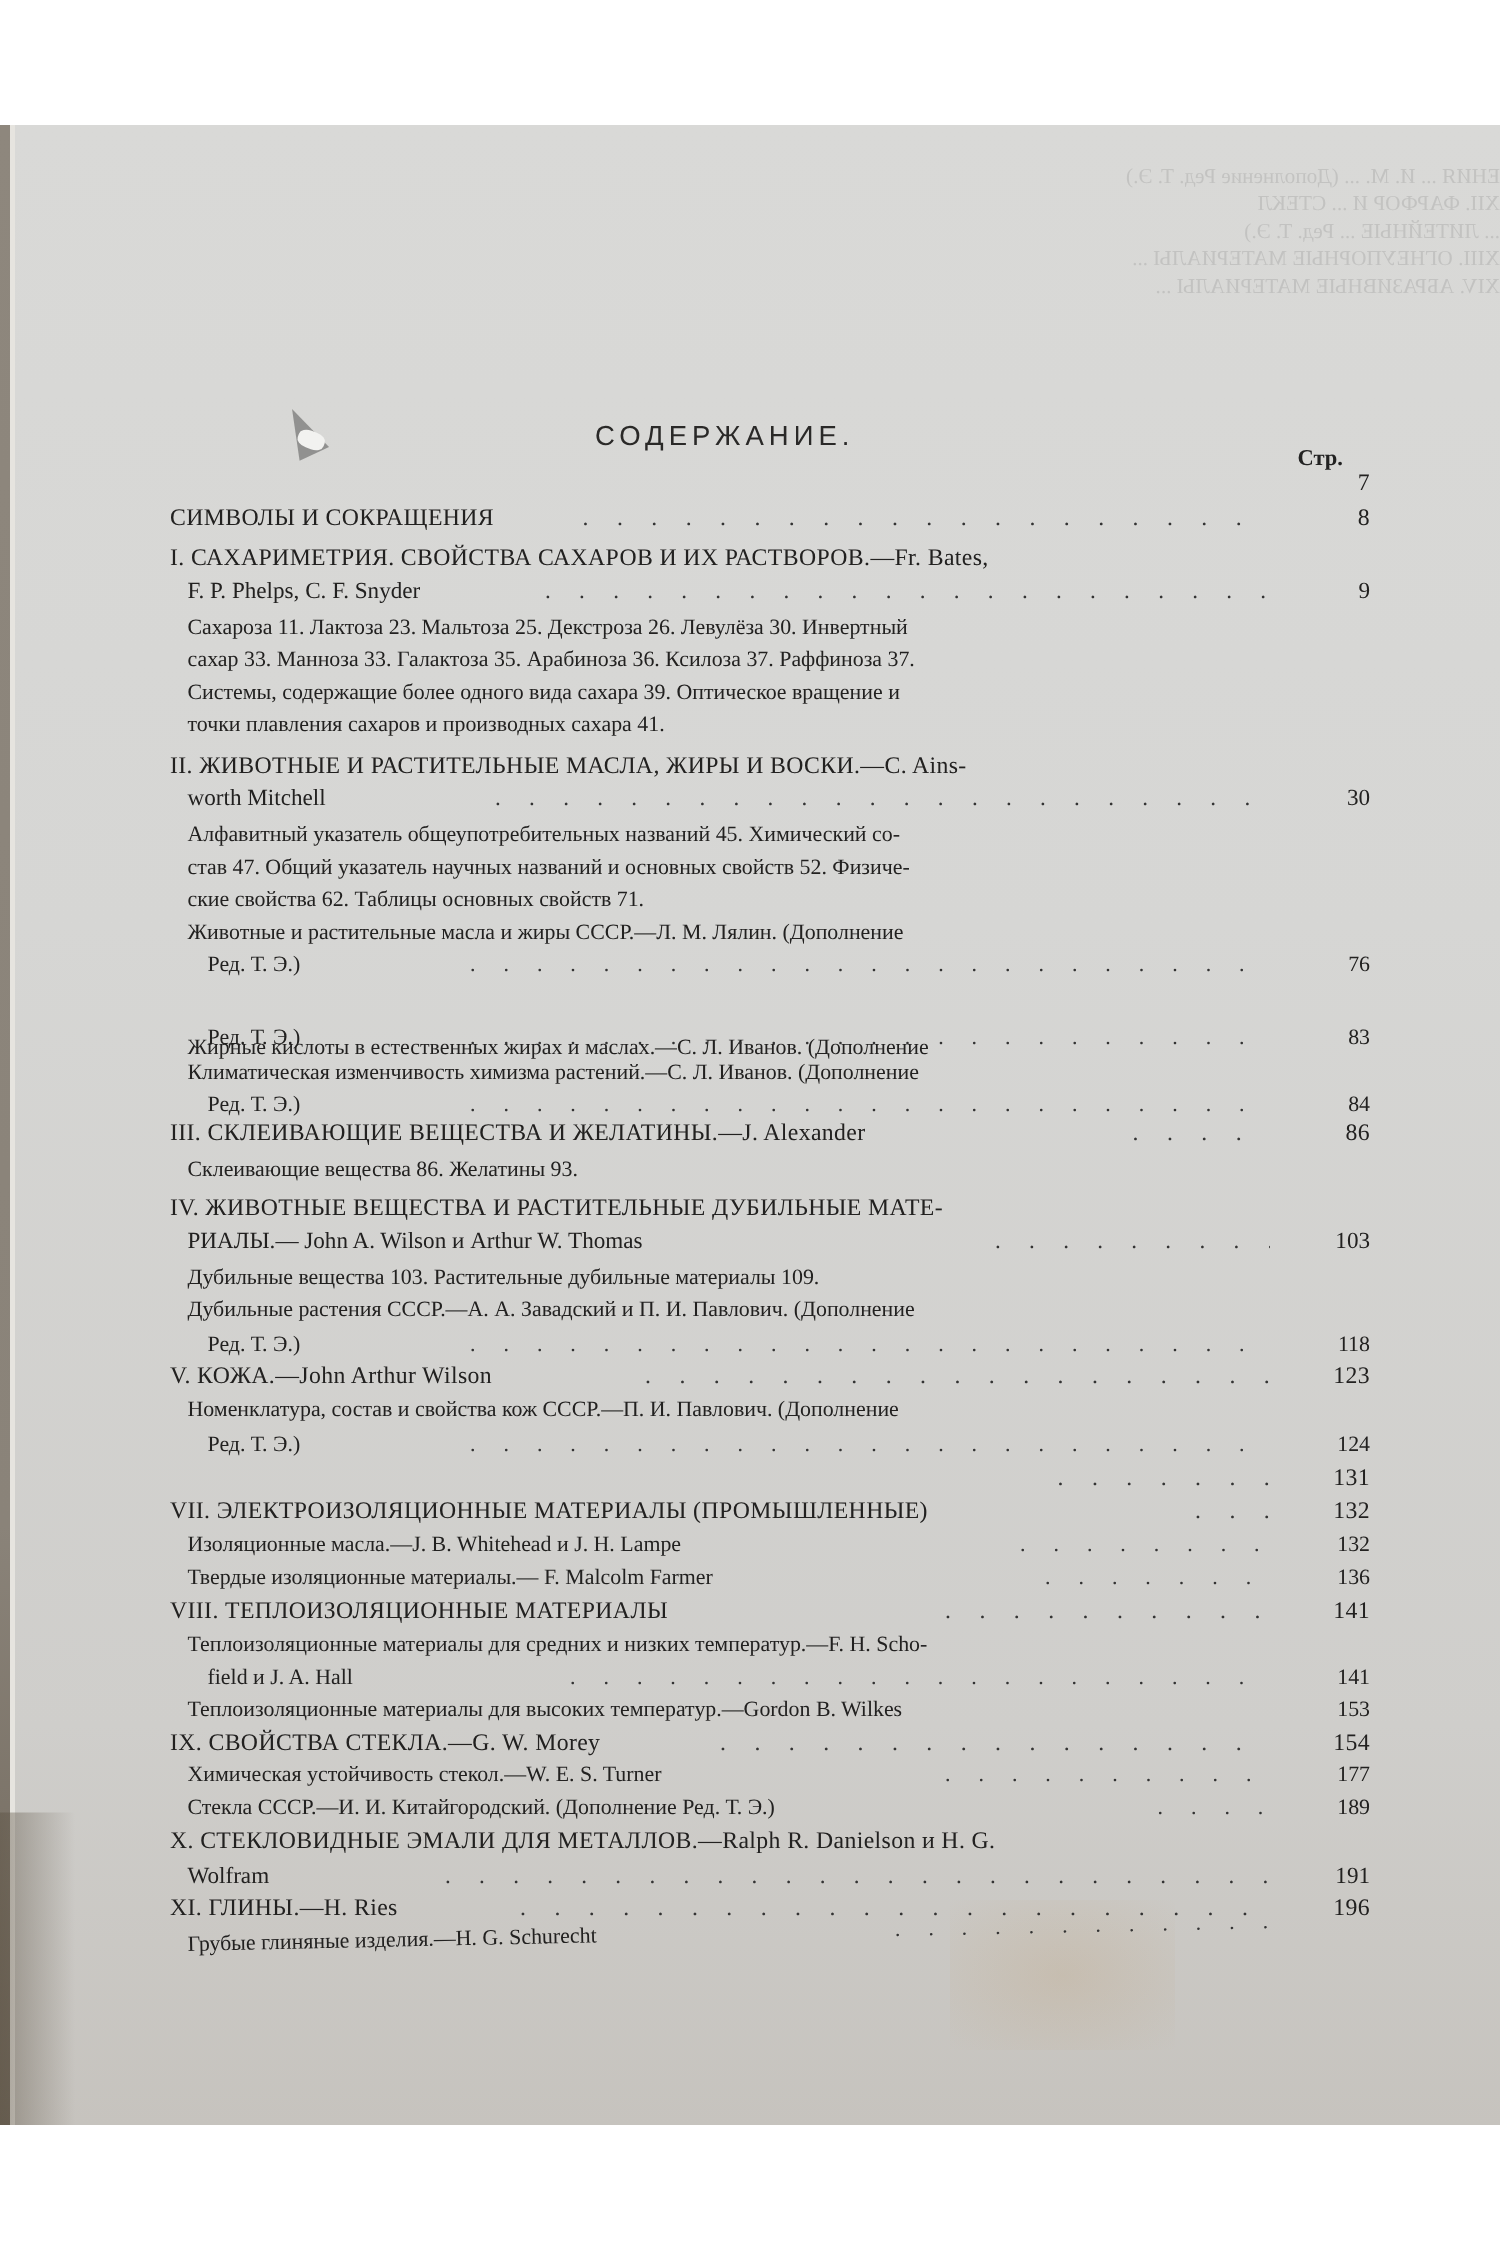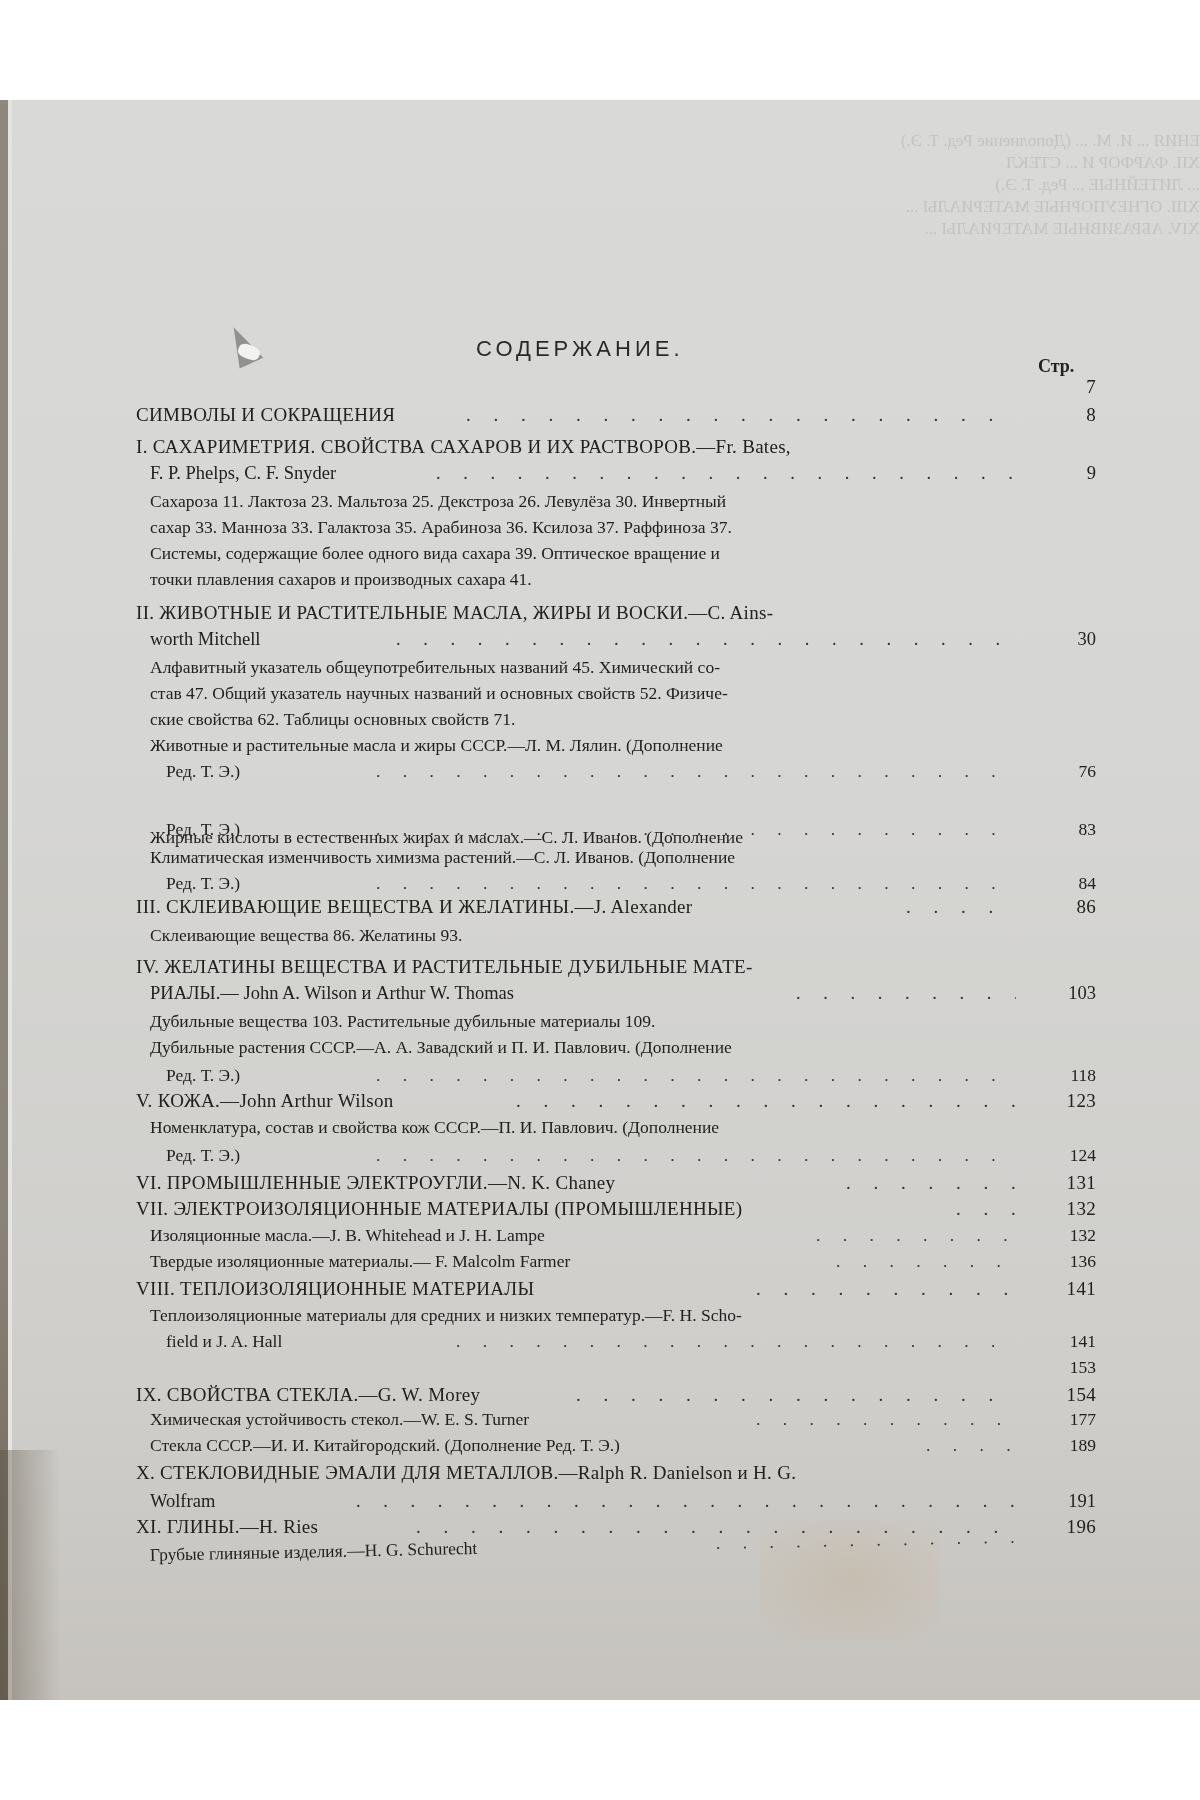--- a/index.html
+++ b/index.html
@@ -169,21 +169,21 @@
       <span class="txt">III. СКЛЕИВАЮЩИЕ ВЕЩЕСТВА И ЖЕЛАТИНЫ.—J. Alexander</span>
       <span class="lead" style="width:110px">. . . . . . .</span>
       <span class="pg">86</span>
     </div>
 
     <div class="line sub" style="top:822px">
         <span class="txt ind">Склеивающие вещества 86. Желатины 93.</span>
       </div>
 
     <div class="line sec" style="top:854px">
-      <span class="txt">IV. ЖЕЛАТИНЫ ВЕЩЕСТВА И РАСТИТЕЛЬНЫЕ ДУБИЛЬНЫЕ МАТЕ-</span>
+      <span class="txt">IV. ЖИВОТНЫЕ ВЕЩЕСТВА И РАСТИТЕЛЬНЫЕ ДУБИЛЬНЫЕ МАТЕ-</span>
     </div>
     <div class="line" style="top:880px">
       <span class="txt ind">РИАЛЫ.— John A. Wilson и Arthur W. Thomas</span>
       <span class="lead" style="width:220px">. . . . . . . . . . . . .</span>
       <span class="pg">103</span>
     </div>
 
     <div class="line sub" style="top:908px">
         <span class="txt ind">Дубильные вещества 103. Растительные дубильные материалы 109.</span>
       </div>
@@ -206,21 +206,20 @@
     <div class="line sub" style="top:1014px">
         <span class="txt ind">Номенклатура, состав и свойства кож СССР.—П. И. Павлович. (Дополнение</span>
       </div>
     <div class="line sub" style="top:1042px">
       <span class="txt ind2">Ред. Т. Э.)</span>
       <span class="lead" style="width:640px">. . . . . . . . . . . . . . . . . . . . . . . . . . . . . . . . . . . . .</span>
       <span class="pg">124</span>
     </div>
 
     <div class="line sec" style="top:1070px">
-      <span class="txt">VI. ПРОМЫШЛЕННЫЕ ЭЛЕКТРОУГЛИ.—N. K. Chaney</span>
       <span class="lead" style="width:170px">. . . . . . . . . .</span>
       <span class="pg">131</span>
     </div>
 
     <div class="line sec" style="top:1096px">
       <span class="txt">VII. ЭЛЕКТРОИЗОЛЯЦИОННЫЕ МАТЕРИАЛЫ (ПРОМЫШЛЕННЫЕ)</span>
       <span class="lead" style="width:60px">. . . .</span>
       <span class="pg">132</span>
     </div>
 
@@ -245,20 +244,21 @@
     <div class="line sub" style="top:1202px">
         <span class="txt ind">Теплоизоляционные материалы для средних и низких температур.—F. H. Scho-</span>
       </div>
     <div class="line sub" style="top:1228px">
       <span class="txt ind2">field и J. A. Hall</span>
       <span class="lead" style="width:560px">. . . . . . . . . . . . . . . . . . . . . . . . . . . . . . . . .</span>
       <span class="pg">141</span>
     </div>
 
     <div class="line sub" style="top:1254px">
+      <span class="txt ind">Теплоизоляционные материалы для высоких температур.—Gordon B. Wilkes</span>
       <span class="pg">153</span>
     </div>
 
     <div class="line sec" style="top:1282px">
       <span class="txt">IX. СВОЙСТВА СТЕКЛА.—G. W. Morey</span>
       <span class="lead" style="width:440px">. . . . . . . . . . . . . . . . . . . . . . . . . .</span>
       <span class="pg">154</span>
     </div>
 
     <div class="line sub" style="top:1306px">

